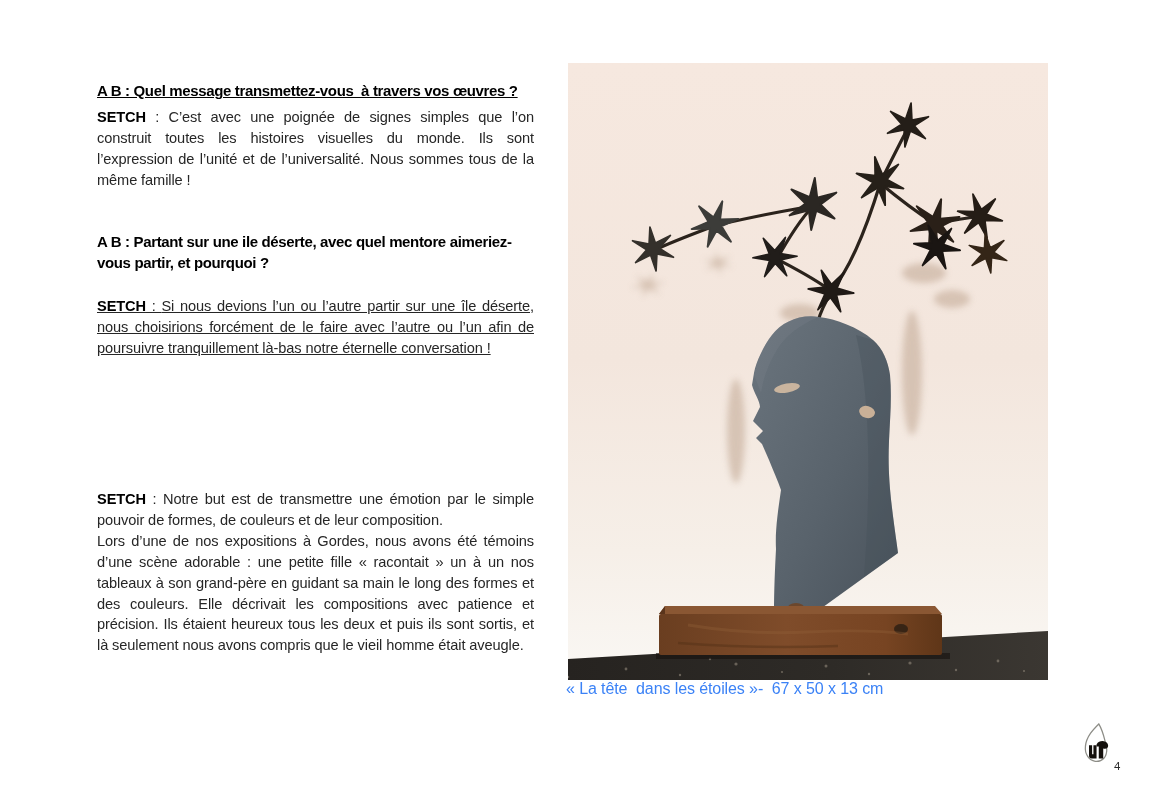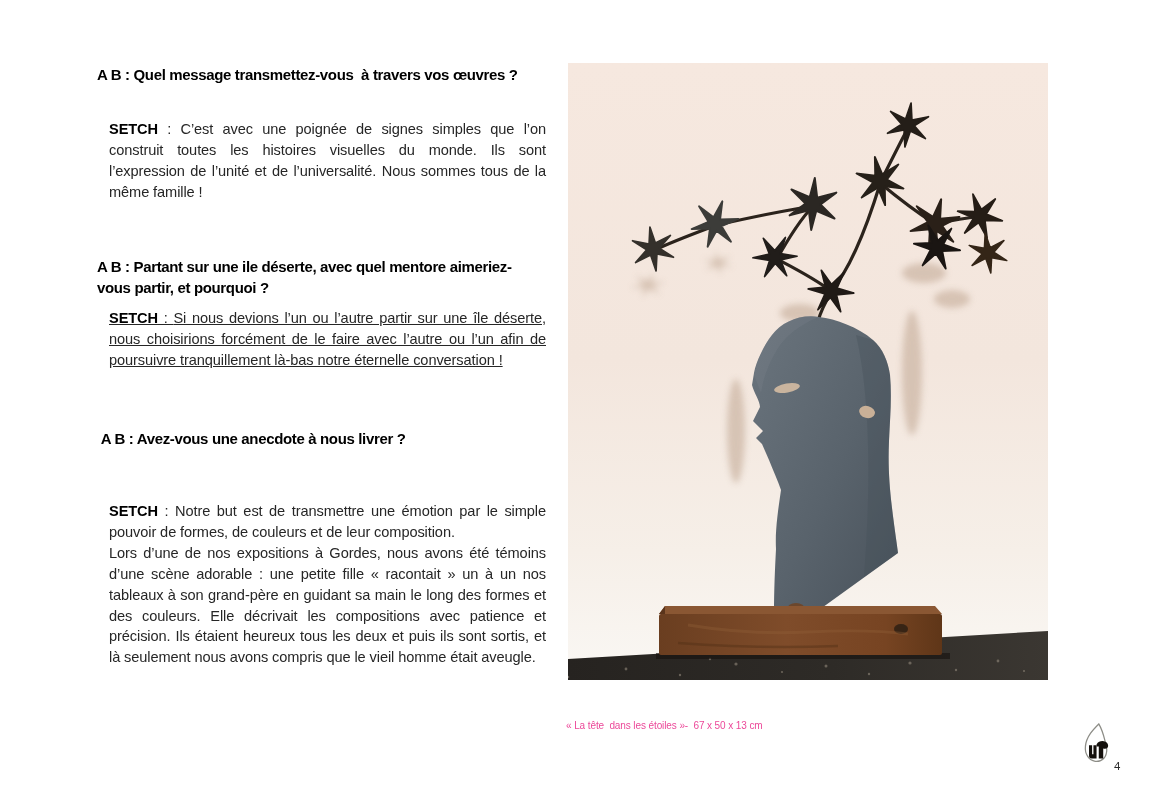--- a/index.html
+++ b/index.html
@@ -6,53 +6,52 @@
   .page{
     position:relative;width:1156px;height:800px;background:#ffffff;overflow:hidden;
     font-family:"Liberation Sans",sans-serif;color:#1c1c1c;
   }
   .qblock{position:absolute;left:97px;width:437px;}
   .question{
     font-size:15px;font-weight:700;color:#000;line-height:21px;
     letter-spacing:-0.35px;margin:0;white-space:pre-wrap;
   }
   .answer{
-    font-size:14.6px;line-height:20.9px;color:#262626;margin:12px;
+    font-size:14.6px;line-height:20.9px;color:#262626;margin:0;
     text-align:justify;letter-spacing:-0.1px;
   }
   .answer b{color:#000;font-weight:700;}
   .answer .para{display:block;}
-  #q1{top:64px;} #a1{top:107px;}
-  #q2{top:256px;} #a2{top:296px;text-decoration:underline;}
+  #q1{top:80px;text-decoration:underline;} #a1{top:107px;}
+  #q2{top:231px;} #a2{top:296px;text-decoration:underline;}
   #q3{top:428px;} #a3{top:489px;}
   .photo-wrap{position:absolute;left:568px;top:63px;width:480px;height:617px;}
   .photo-wrap svg{display:block;}
   .caption{
     position:absolute;left:566px;top:680px;width:482px;
-    font-size:10px;color:#ec4899;letter-spacing:-0.1px;white-space:pre-wrap;margin-top:40px;
+    font-size:16px;color:#3b82f6;letter-spacing:-0.1px;white-space:pre-wrap;
   }
   .logo{position:absolute;left:1081px;top:721px;width:32px;height:45px;}
   .pagenum{position:absolute;left:1114px;top:760px;font-size:11.5px;color:#2b2b2b;}
 </style>
 </head>
 <body>
 
 <div class="page">
 
   <h2 class="qblock question" id="q1">A B : Quel message transmettez-vous  à travers vos œuvres ?</h2>
   <p class="qblock answer" id="a1">
     <b>SETCH</b><span> : </span><span>C’est avec une poignée de signes simples que l’on construit toutes les histoires visuelles du monde. Ils sont l’expression de l’unité et de l’universalité. Nous sommes tous de la même famille !</span>
   </p>
 
   <h2 class="qblock question" id="q2">A B : Partant sur une ile déserte, avec quel mentore aimeriez-vous partir, et pourquoi ?</h2>
   <p class="qblock answer" id="a2">
     <b>SETCH</b><span> : </span><span>Si nous devions l’un ou l’autre partir sur une île déserte, nous choisirions forcément de le faire avec l’autre ou l’un afin de poursuivre tranquillement là-bas notre éternelle conversation !</span>
   </p>
 
-  <h2 class="qblock question" id="q3"> A B : Avez-vous une anecdote à nous livrer ?</h2>
   <p class="qblock answer" id="a3">
     <b>SETCH</b><span> : </span><span>Notre but est de transmettre une émotion par le simple pouvoir de formes, de couleurs et de leur composition.</span><span class="para">Lors d’une de nos expositions à Gordes, nous avons été témoins d’une scène adorable : une petite fille « racontait » un à un nos tableaux à son grand-père en guidant sa main le long des formes et des couleurs. Elle décrivait les compositions avec patience et précision. Ils étaient heureux tous les deux et puis ils sont sortis, et là seulement nous avons compris que le vieil homme était aveugle.</span>
   </p>
 
   <figure class="photo-wrap" style="margin:0">
     <svg width="480" height="617" viewBox="0 0 480 617">
       <defs>
         <linearGradient id="wallg" x1="0" y1="0" x2="0" y2="1">
           <stop offset="0" stop-color="#f6e8df"></stop>
           <stop offset="0.5" stop-color="#f3e6dd"></stop>

